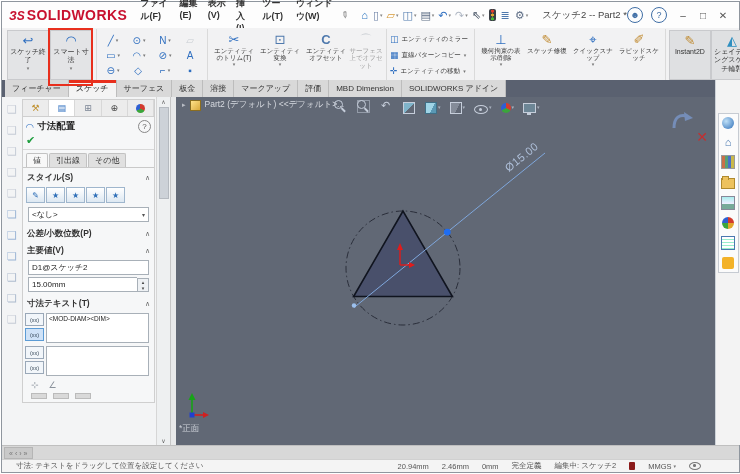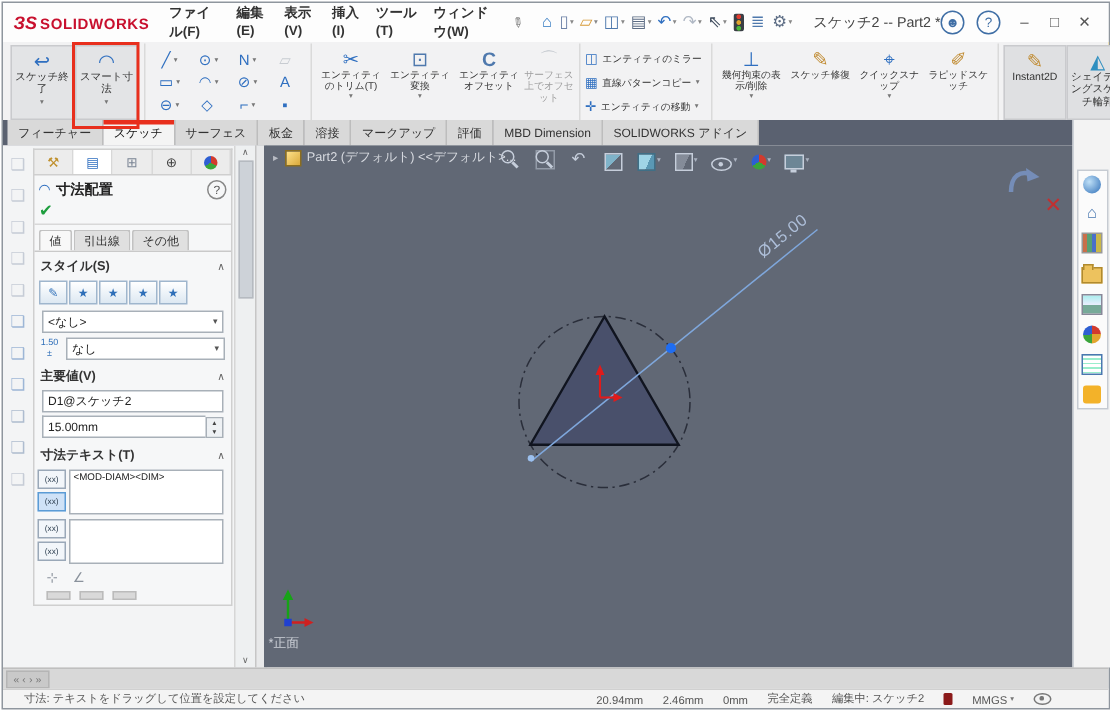--- a/index.html
+++ b/index.html
@@ -3,21 +3,21 @@
 <meta charset="utf-8">
 <style>
   html,body{margin:0;padding:0;width:740px;height:474px;background:#fff;overflow:hidden;
     font-family:"Liberation Sans","DejaVu Sans",sans-serif;}
   #window{position:absolute;left:1px;top:1px;width:737px;height:470px;border:1px solid #8f969e;background:#fff;}
   
   .titlebar{position:absolute;left:0;top:0;right:0;height:26px;background:#fdfdfd;border-bottom:2px solid #eab308;
     display:flex;align-items:center;font-size:9px;color:#333;}
   .brand{display:flex;align-items:baseline;margin:0 8px 0 7px;color:#c8102e;font-weight:bold;}
   .brand .mark{font-size:12px;font-style:italic;margin-right:2px;}
-  .brand .word{font-size:10px;letter-spacing:.4px;}
+  .brand .word{font-size:14px;letter-spacing:.4px;}
   .menu-item{padding:0 5px;cursor:default;font-weight:bold;}
   .pin{color:#777;font-size:9px;margin:0 3px;transform:rotate(40deg);display:inline-block;}
   .quickbar{display:flex;align-items:center;margin-left:8px;}
   .qbtn{display:flex;align-items:center;padding:0 2px;height:18px;}
   .qbtn .g{font-size:11px;line-height:1;}
   .caret{font-size:5px;color:#888;margin-left:1px;}
   .qbtn[data-kind="traffic"] .g{width:7px;height:12px;background:#3a3f45;border-radius:2px;
     background-image:radial-gradient(circle at 50% 18%,#e23b2e 1.3px,transparent 1.8px),
       radial-gradient(circle at 50% 50%,#e2a52e 1.3px,transparent 1.8px),
       radial-gradient(circle at 50% 82%,#49b83b 1.3px,transparent 1.8px);}
@@ -464,27 +464,23 @@
             <span class="sbtn">★</span>
             <span class="sbtn">★</span>
             <span class="sbtn">★</span>
             <span class="sbtn">★</span>
           </div>
         <div class="pm-select">
           <span>&lt;なし&gt;</span>
           <span class="dd">▾</span>
         </div>
 
-        <div class="trow">
-          <span class="ticon">1.50
-±</span>
-          <span class="pm-select">
-            <span>なし</span>
-            <span class="dd">▾</span>
-          </span>
+        <div class="sec-h">
+          <span>公差/小数位数(P)</span>
+          <span class="sec-c">∧</span>
         </div>
 
         <div class="sec-h">
           <span>主要値(V)</span>
           <span class="sec-c">∧</span>
         </div>
         <div class="pm-input">D1@スケッチ2</div>
         <div class="spinwrap">
           <div class="pm-input">15.00mm</div>
           <div class="spincol">

